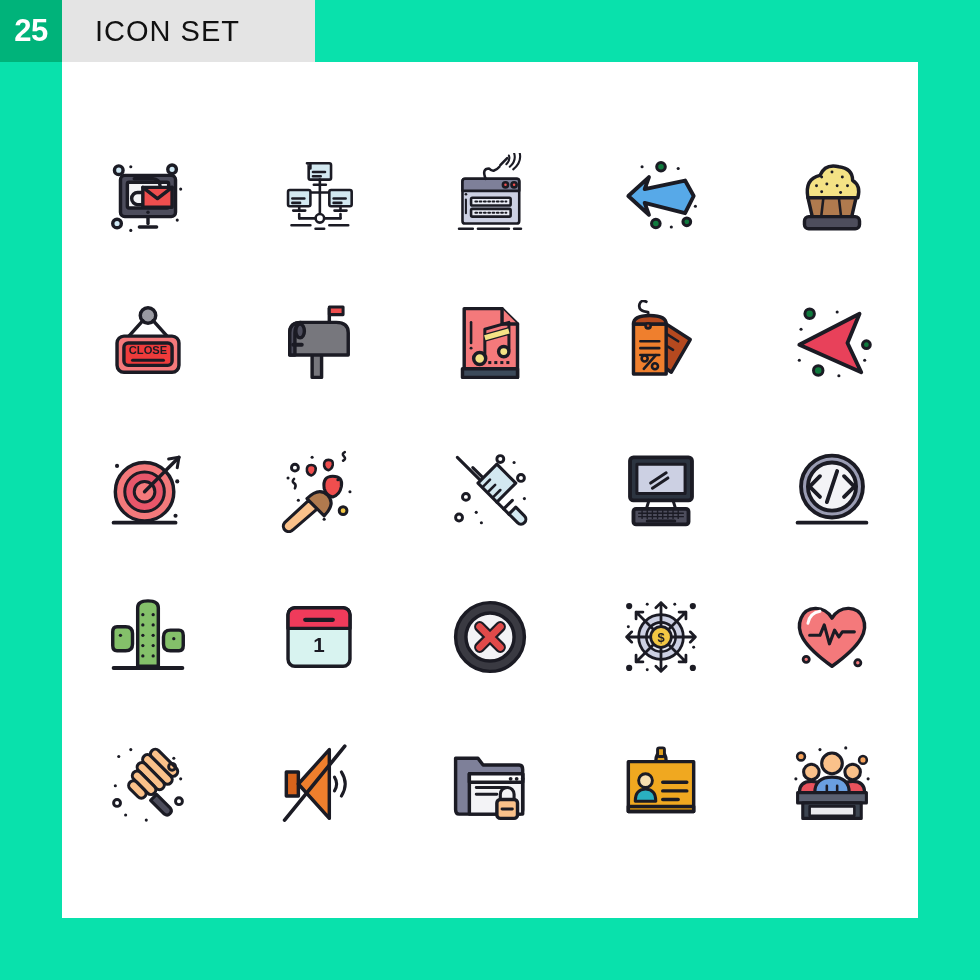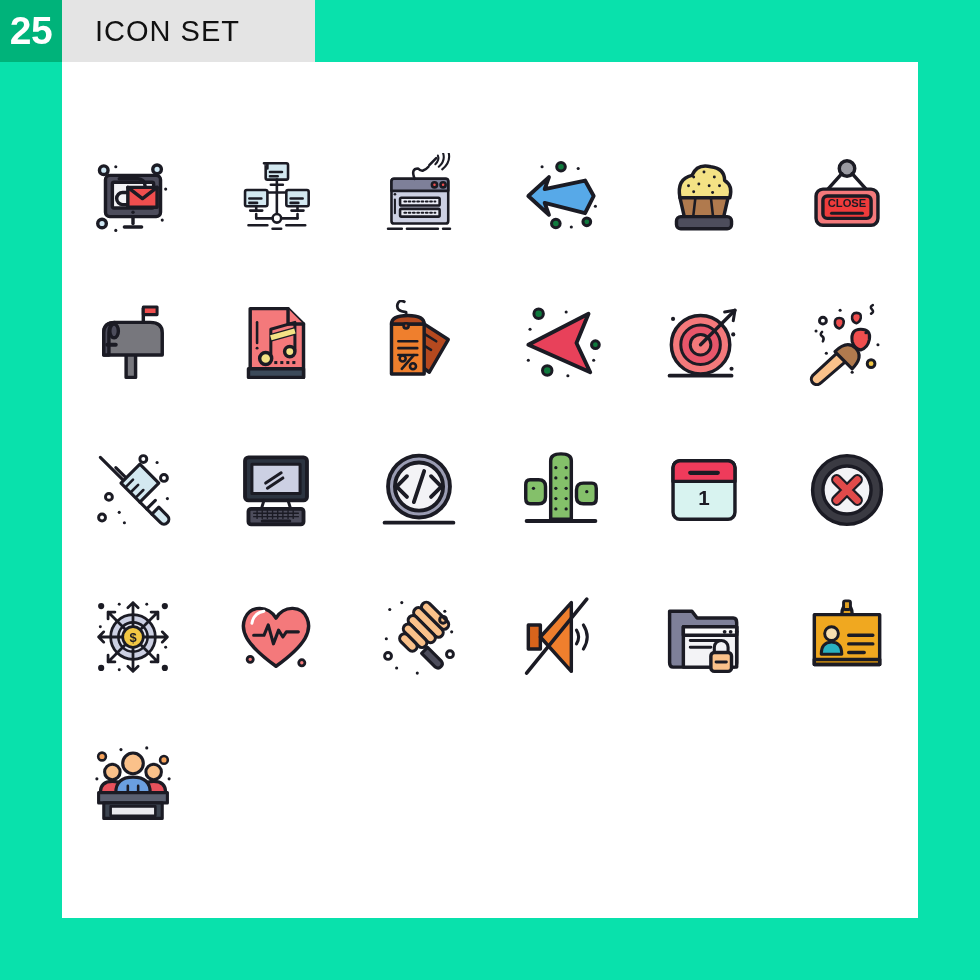--- a/index.html
+++ b/index.html
@@ -11,36 +11,36 @@
   #stage{position:relative;width:980px;height:980px;}
 
   
   #header{
     position:absolute;left:0;top:0;width:315px;height:62px;
     background:#e4e4e4;display:flex;align-items:stretch;
   }
   #count-badge{
     width:62px;height:62px;background:#00b37a;
     display:flex;align-items:center;justify-content:center;
-    color:#ffffff;font-size:39px;font-weight:bold;letter-spacing:-.5px;
+    color:#ffffff;font-size:31px;font-weight:bold;letter-spacing:-.5px;
   }
   #header-title{
     flex:1;display:flex;align-items:center;padding-left:33px;
     font-size:29px;font-weight:normal;color:#111111;letter-spacing:1px;
   }
 
   
   #sheet{
     position:absolute;left:62px;top:62px;width:856px;height:856px;
     background:#ffffff;
   }
   #icon-grid{
     position:absolute;left:0;top:60px;width:856px;height:736px;
     display:grid;
-    grid-template-columns:repeat(6,1fr);
+    grid-template-columns:repeat(5,1fr);
     grid-template-rows:repeat(5,1fr);
   }
   .icon-cell{
     display:flex;align-items:center;justify-content:center;
   }
   .icon-cell svg{display:block;}
 </style>
 </head>
 <body>
 

